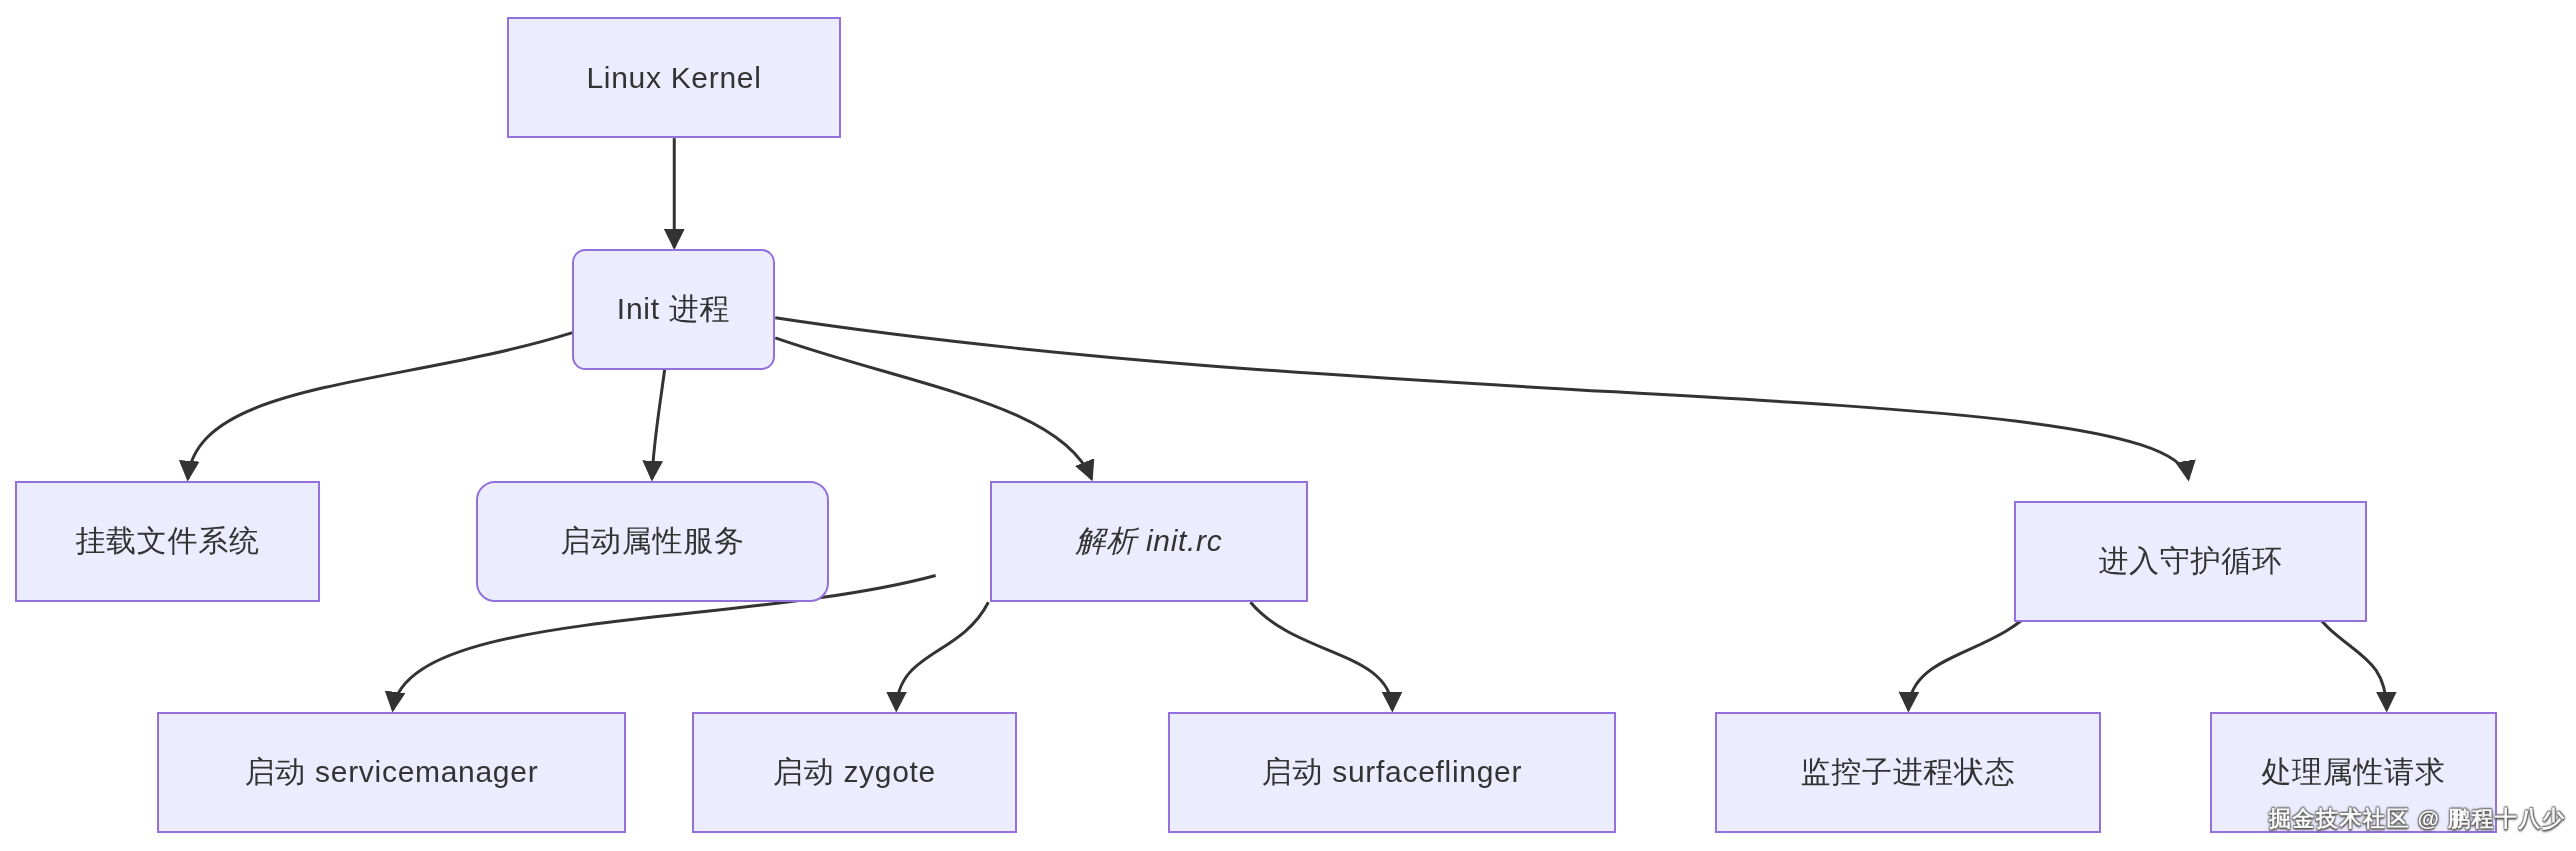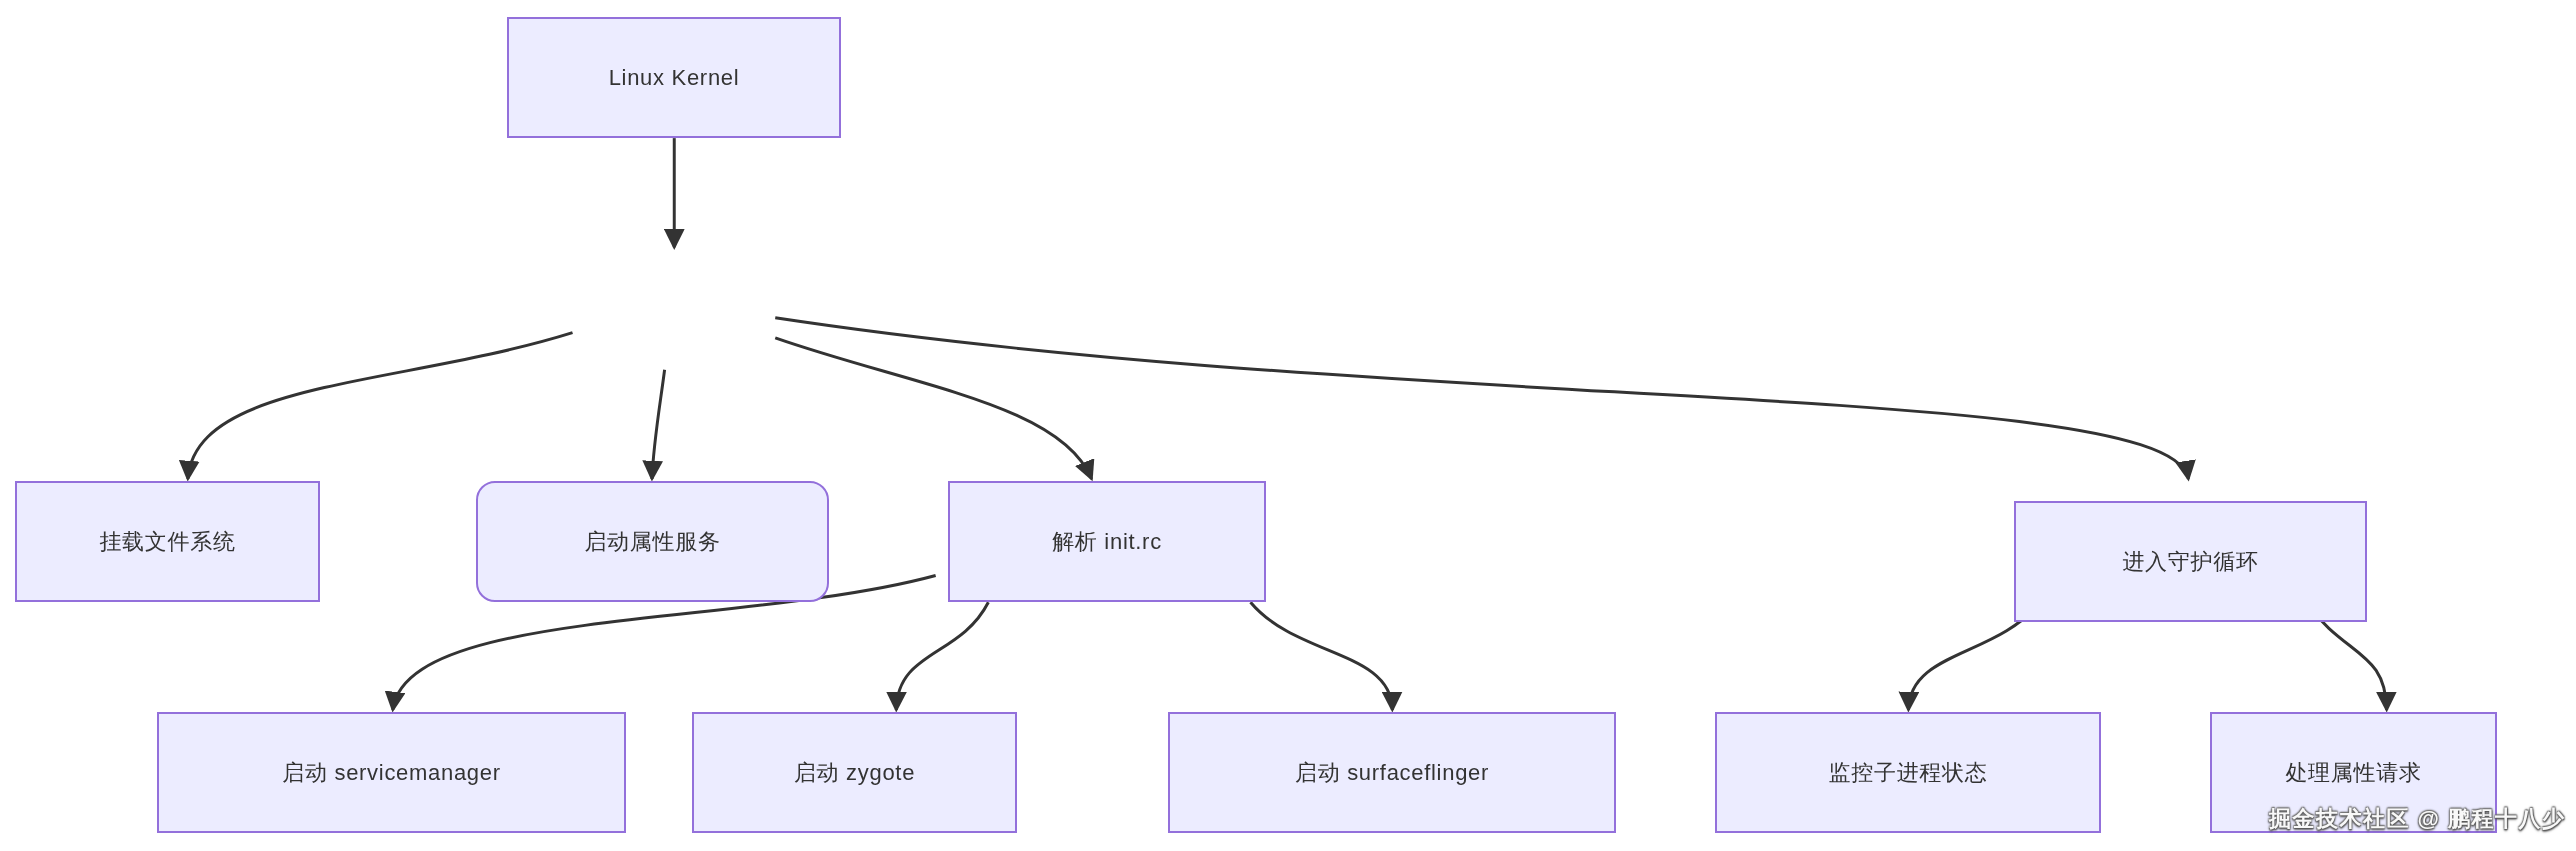--- a/index.html
+++ b/index.html
@@ -21,37 +21,37 @@
     top: 0;
     z-index: 1;
   }
   .node {
     position: absolute;
     z-index: 2;
     box-sizing: border-box;
     background: #ECECFF;
     border: 2.2px solid #9370DB;
     color: #333333;
-    font-size: 22px;
+    font-size: 30px;
     display: flex;
     align-items: center;
     justify-content: center;
     text-align: center;
     white-space: nowrap;
     letter-spacing: 0.7px;
   }
   .node.rounded {
     border-radius: 13.4px;
   }
   
   #n-linux-kernel   { left: 507px;  top: 17px;  width: 334px; height: 121px; }
   #n-init           { left: 572px;  top: 249px; width: 203px; height: 121px; }
   #n-mount-fs       { left: 15px;   top: 481px; width: 305px; height: 121px; }
   #n-prop-service   { left: 476px;  top: 481px; width: 353px; height: 121px; border-radius: 19px; }
-  #n-parse-initrc   { left: 948px; top: 481px; width: 318px; height: 121px; }
+  #n-parse-initrc   { left: 990px; top: 481px; width: 318px; height: 121px; font-style: italic; }
   #n-daemon-loop    { left: 2014px; top: 481px; width: 353px; height: 121px; margin-top: 20px; }
   #n-servicemanager { left: 157px;  top: 712px; width: 469px; height: 121px; }
   #n-zygote         { left: 692px;  top: 712px; width: 325px; height: 121px; }
   #n-surfaceflinger { left: 1168px; top: 712px; width: 448px; height: 121px; }
   #n-monitor        { left: 1715px; top: 712px; width: 386px; height: 121px; }
   #n-prop-request   { left: 2210px; top: 712px; width: 287px; height: 121px; }
 
   .watermark {
     position: absolute;
     z-index: 3;
@@ -92,20 +92,23 @@
       <path d="M 1683 811 C 1745 885, 1873 876, 1874 956" marker-end="url(#arrow)"></path>
       <path d="M 2746 811 C 2688 885, 2571 876, 2569 956" marker-end="url(#arrow)"></path>
       <path d="M 3104 811 C 3158 885, 3212 876, 3213 956" marker-end="url(#arrow)"></path>
     </g>
   </svg>
 
   <div class="node" id="n-linux-kernel">
     <span>Linux Kernel</span>
   </div>
 
+  <div class="node rounded" id="n-init">
+    <span>Init 进程</span>
+  </div>
 
   <div class="node" id="n-mount-fs">
     <span>挂载文件系统</span>
   </div>
 
   <div class="node" id="n-prop-service">
     <span>启动属性服务</span>
   </div>
 
   <div class="node" id="n-parse-initrc">

